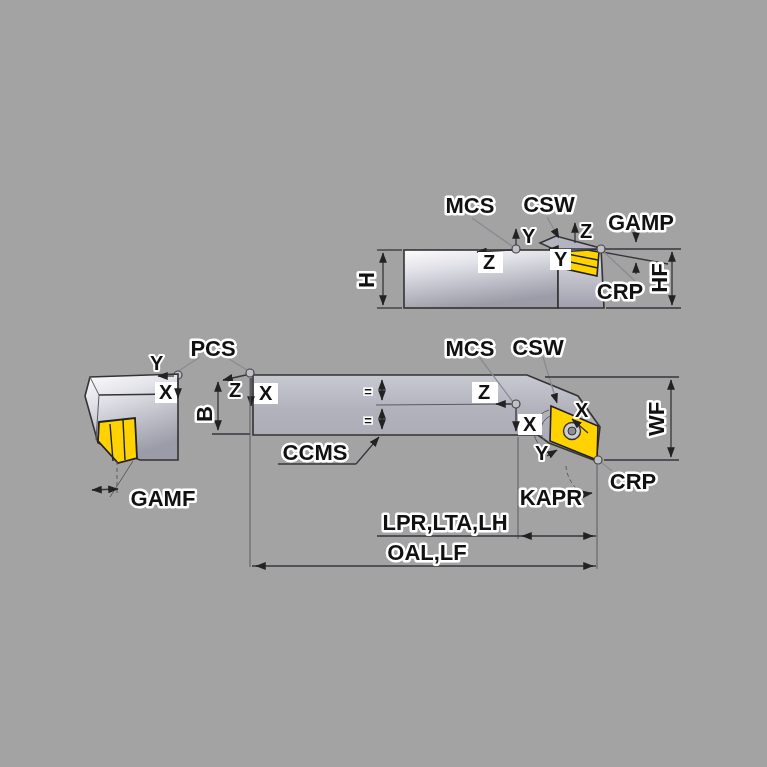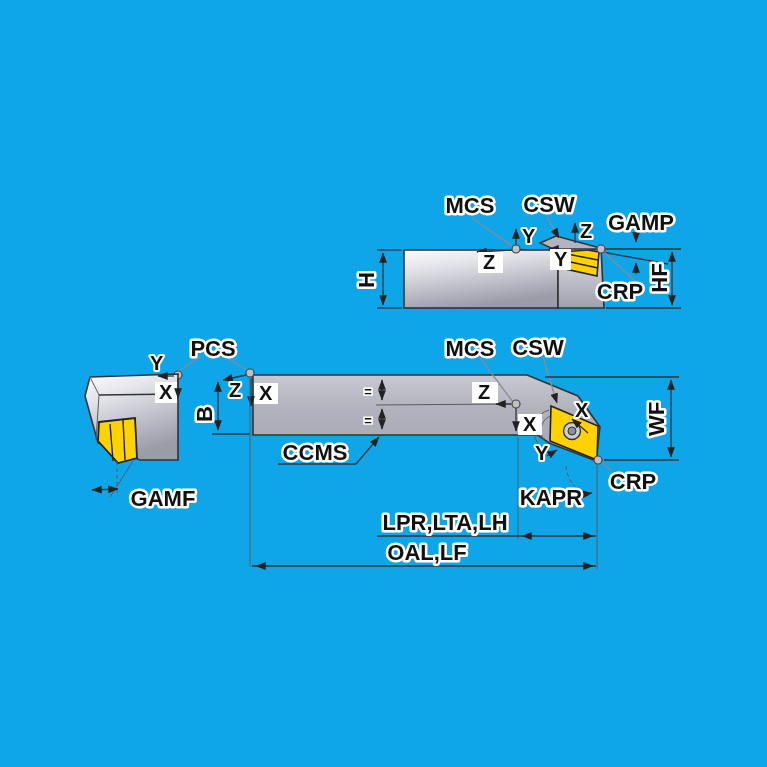--- a/index.html
+++ b/index.html
@@ -1,16 +1,16 @@
 <!DOCTYPE html>
 <html><head>
 <meta charset="utf-8">
 <style>
   html,body{margin:0;padding:0;background:#fff;}
-  .stage{position:relative;width:767px;height:767px;background:#0ea5e9;overflow:hidden;
+  .stage{position:relative;width:767px;height:767px;background:#a3a3a3;overflow:hidden;
          font-family:"Liberation Sans",sans-serif;}
   svg{position:absolute;left:0;top:0;}
   text{font-family:"Liberation Sans",sans-serif;font-weight:bold;fill:#111;}
   .lbl{font-size:22px;paint-order:stroke;stroke:#fff;stroke-width:5px;stroke-linejoin:round;}
   .axis{font-size:20px;paint-order:stroke;stroke:#fff;stroke-width:4px;stroke-linejoin:round;}
   .eq{font-size:13px;paint-order:stroke;stroke:#fff;stroke-width:3px;}
   .dim{stroke:#35353d;stroke-width:1.3;fill:none;}
   .thin{stroke:#5a5a64;stroke-width:1;fill:none;}
   .leader{stroke:#8a8a94;stroke-width:1.3;fill:none;}
   .outline{stroke:#333;stroke-width:1.6;}

